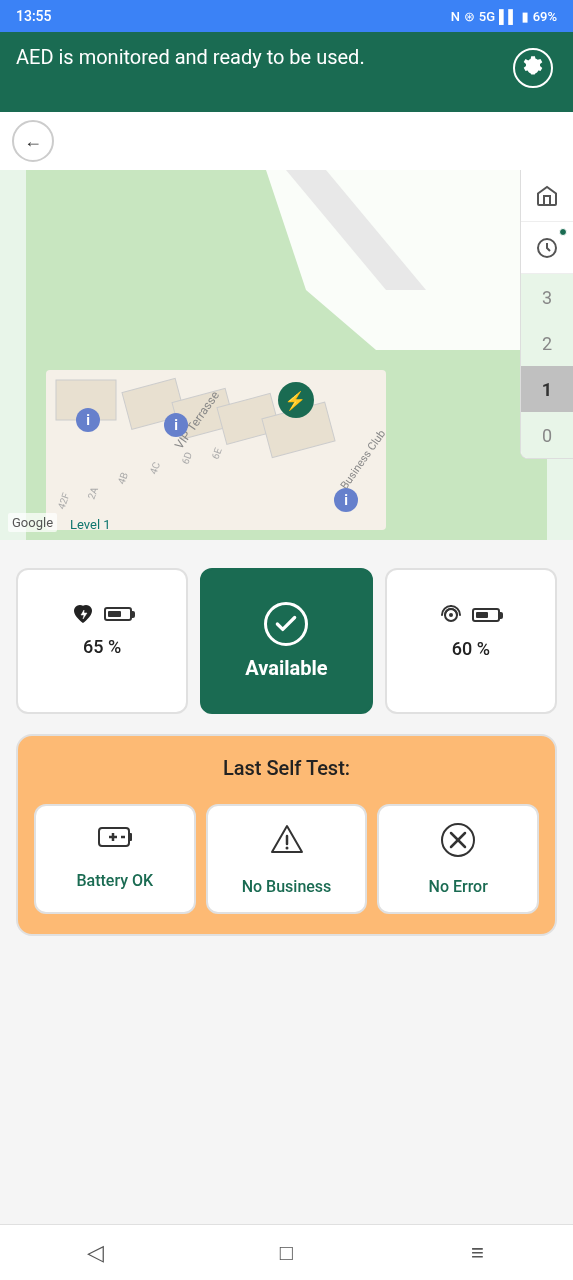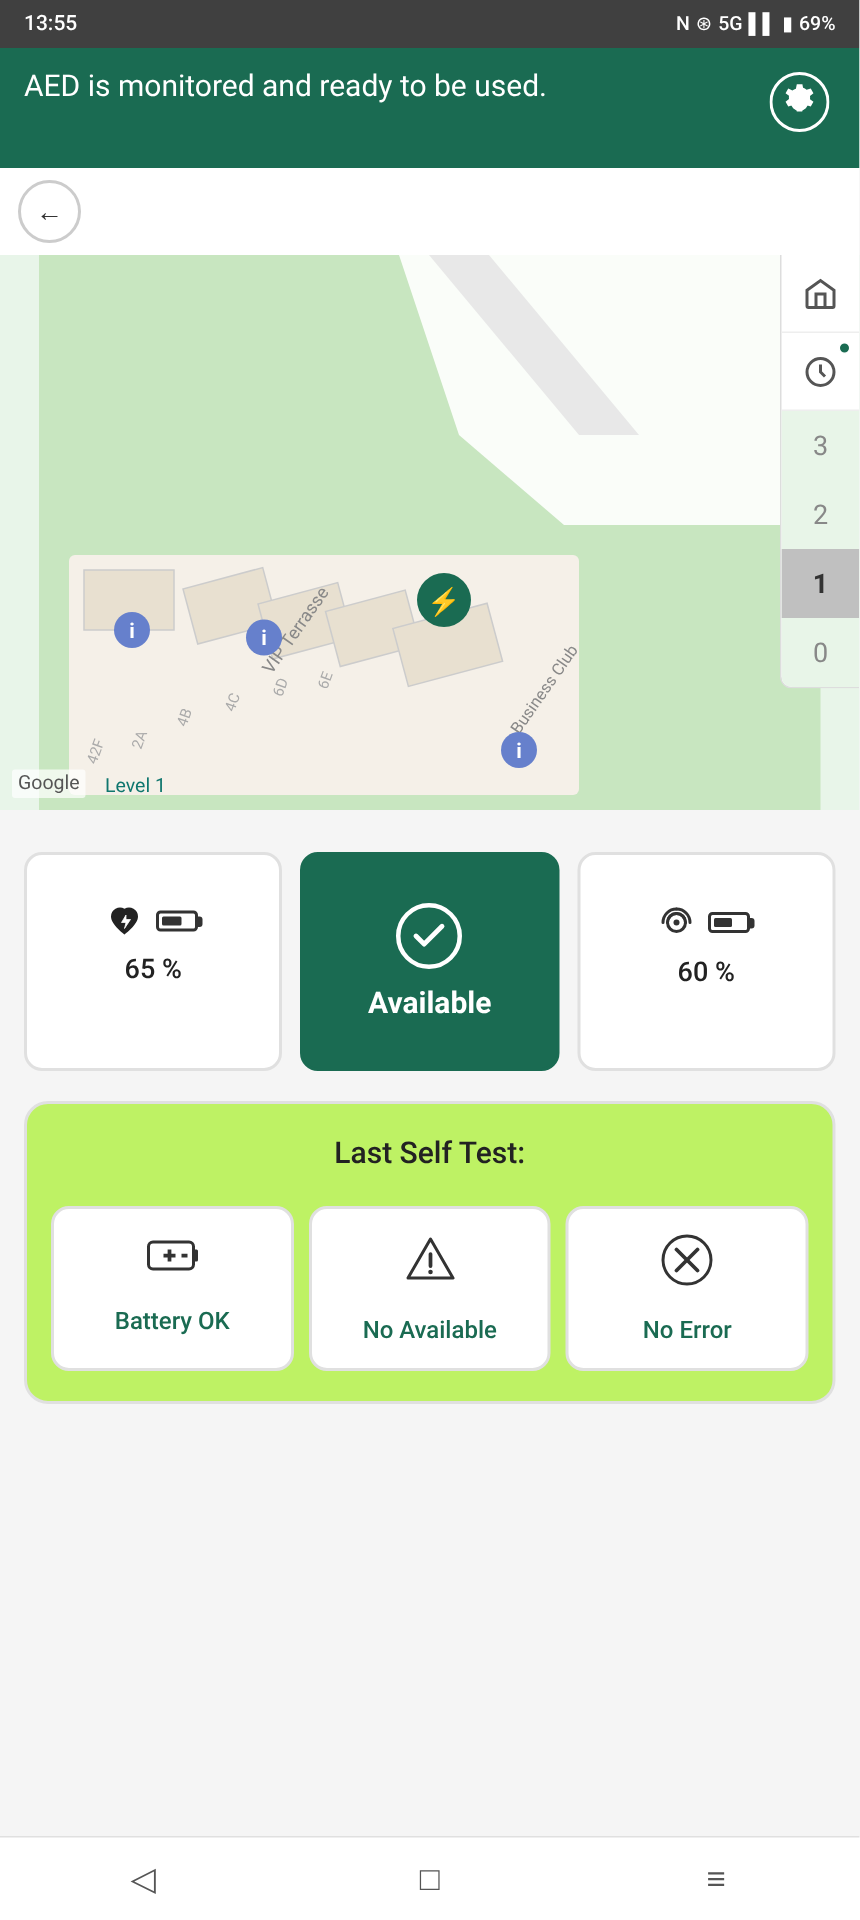--- a/index.html
+++ b/index.html
@@ -7,21 +7,21 @@
     body {
       width: 573px;
       min-height: 1280px;
       font-family: 'Roboto', Arial, sans-serif;
       background: #f5f5f5;
       overflow-x: hidden;
     }
 
     
     .status-bar {
-      background: #404040;
+      background: #3b82f6;
       color: white;
       display: flex;
       justify-content: space-between;
       align-items: center;
       padding: 8px 16px;
       font-size: 14px;
       font-weight: 500;
     }
     .status-icons {
       display: flex;
@@ -182,21 +182,21 @@
       justify-content: center;
       font-size: 22px;
       color: white;
     }
 
     
     .self-test-section {
       margin: 0 16px 20px 16px;
       border: 2px solid #e0e0e0;
       border-radius: 16px;
-      background: #bef264;
+      background: #fdba74;
       padding: 20px 16px;
     }
     .self-test-title {
       font-size: 20px;
       font-weight: 500;
       color: #222;
       text-align: center;
       margin-bottom: 24px;
     }
     .self-test-cards {
@@ -437,21 +437,21 @@
       </div>
 
       <div class="test-card">
         <div class="test-card-icon">
           <svg width="36" height="36" viewBox="0 0 36 36" fill="none">
             <path d="M18 4L33 30H3L18 4z" stroke="#333" stroke-width="2" fill="none" stroke-linejoin="round"></path>
             <line x1="18" y1="14" x2="18" y2="22" stroke="#333" stroke-width="2.5" stroke-linecap="round"></line>
             <circle cx="18" cy="26" r="1.5" fill="#333"></circle>
           </svg>
         </div>
-        <div class="test-card-label">No Available</div>
+        <div class="test-card-label">No Business</div>
       </div>
 
       <div class="test-card">
         <div class="test-card-icon">
           <svg width="36" height="36" viewBox="0 0 36 36" fill="none">
             <circle cx="18" cy="18" r="16" stroke="#333" stroke-width="2" fill="none"></circle>
             <line x1="11" y1="11" x2="25" y2="25" stroke="#333" stroke-width="2.5" stroke-linecap="round"></line>
             <line x1="25" y1="11" x2="11" y2="25" stroke="#333" stroke-width="2.5" stroke-linecap="round"></line>
           </svg>
         </div>

